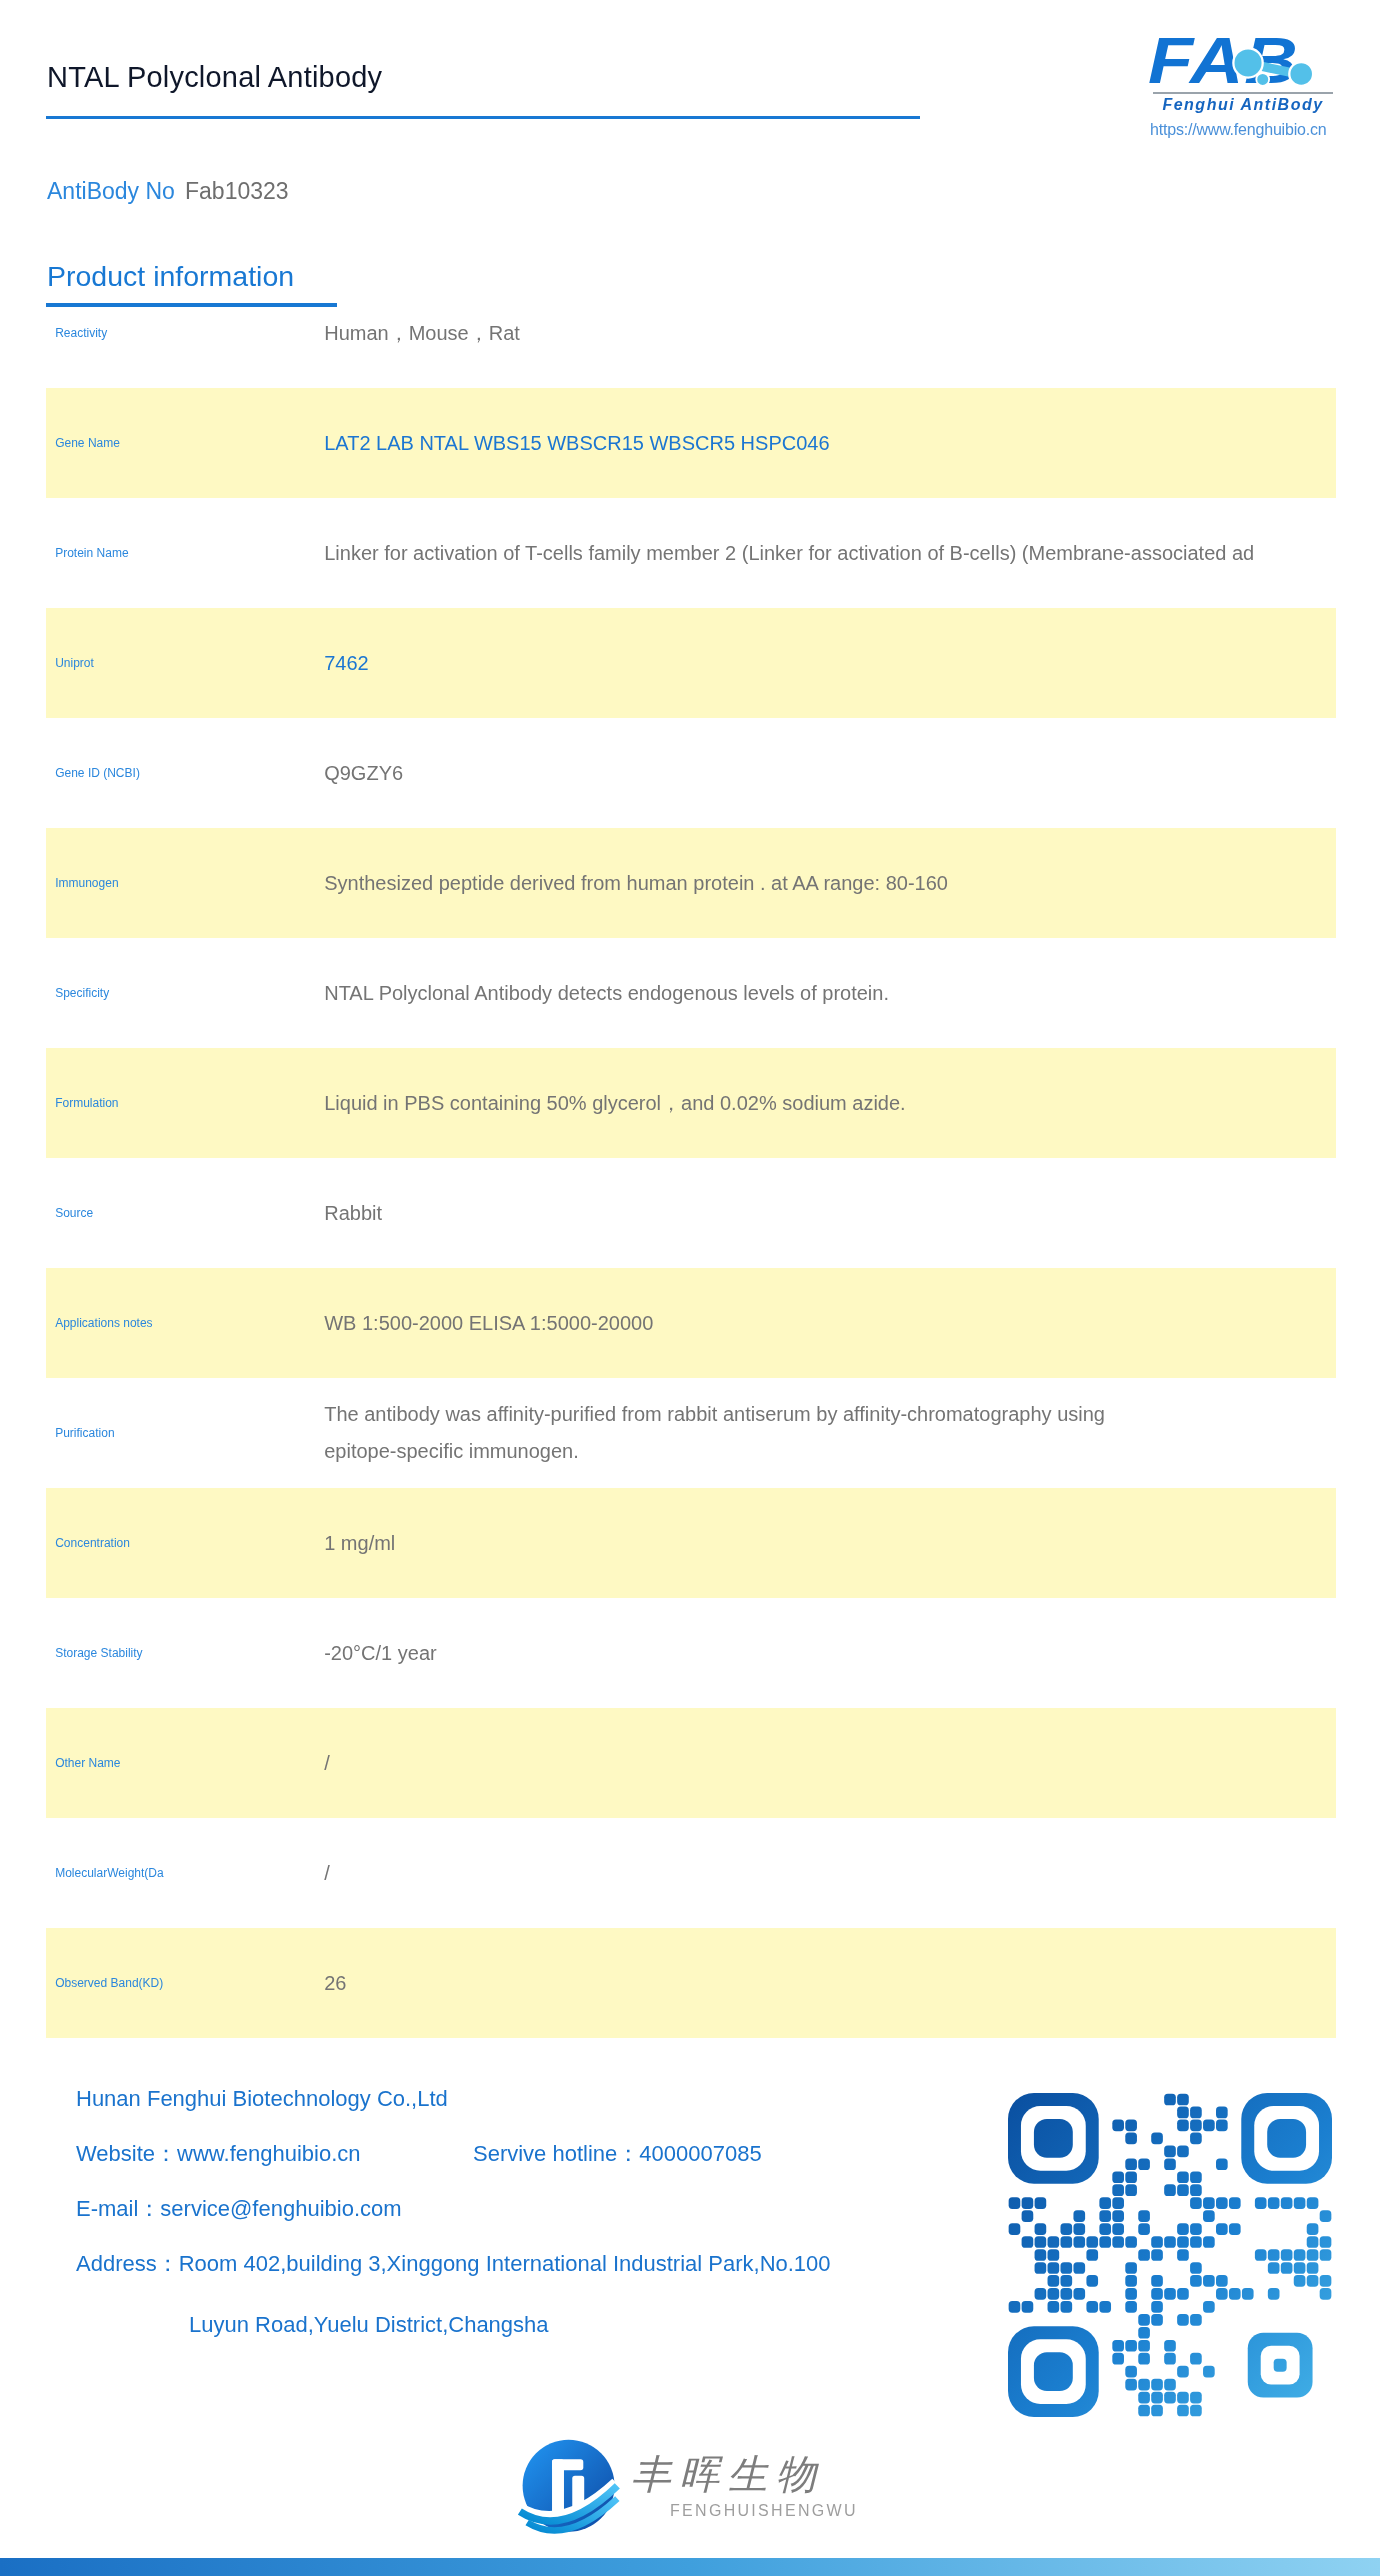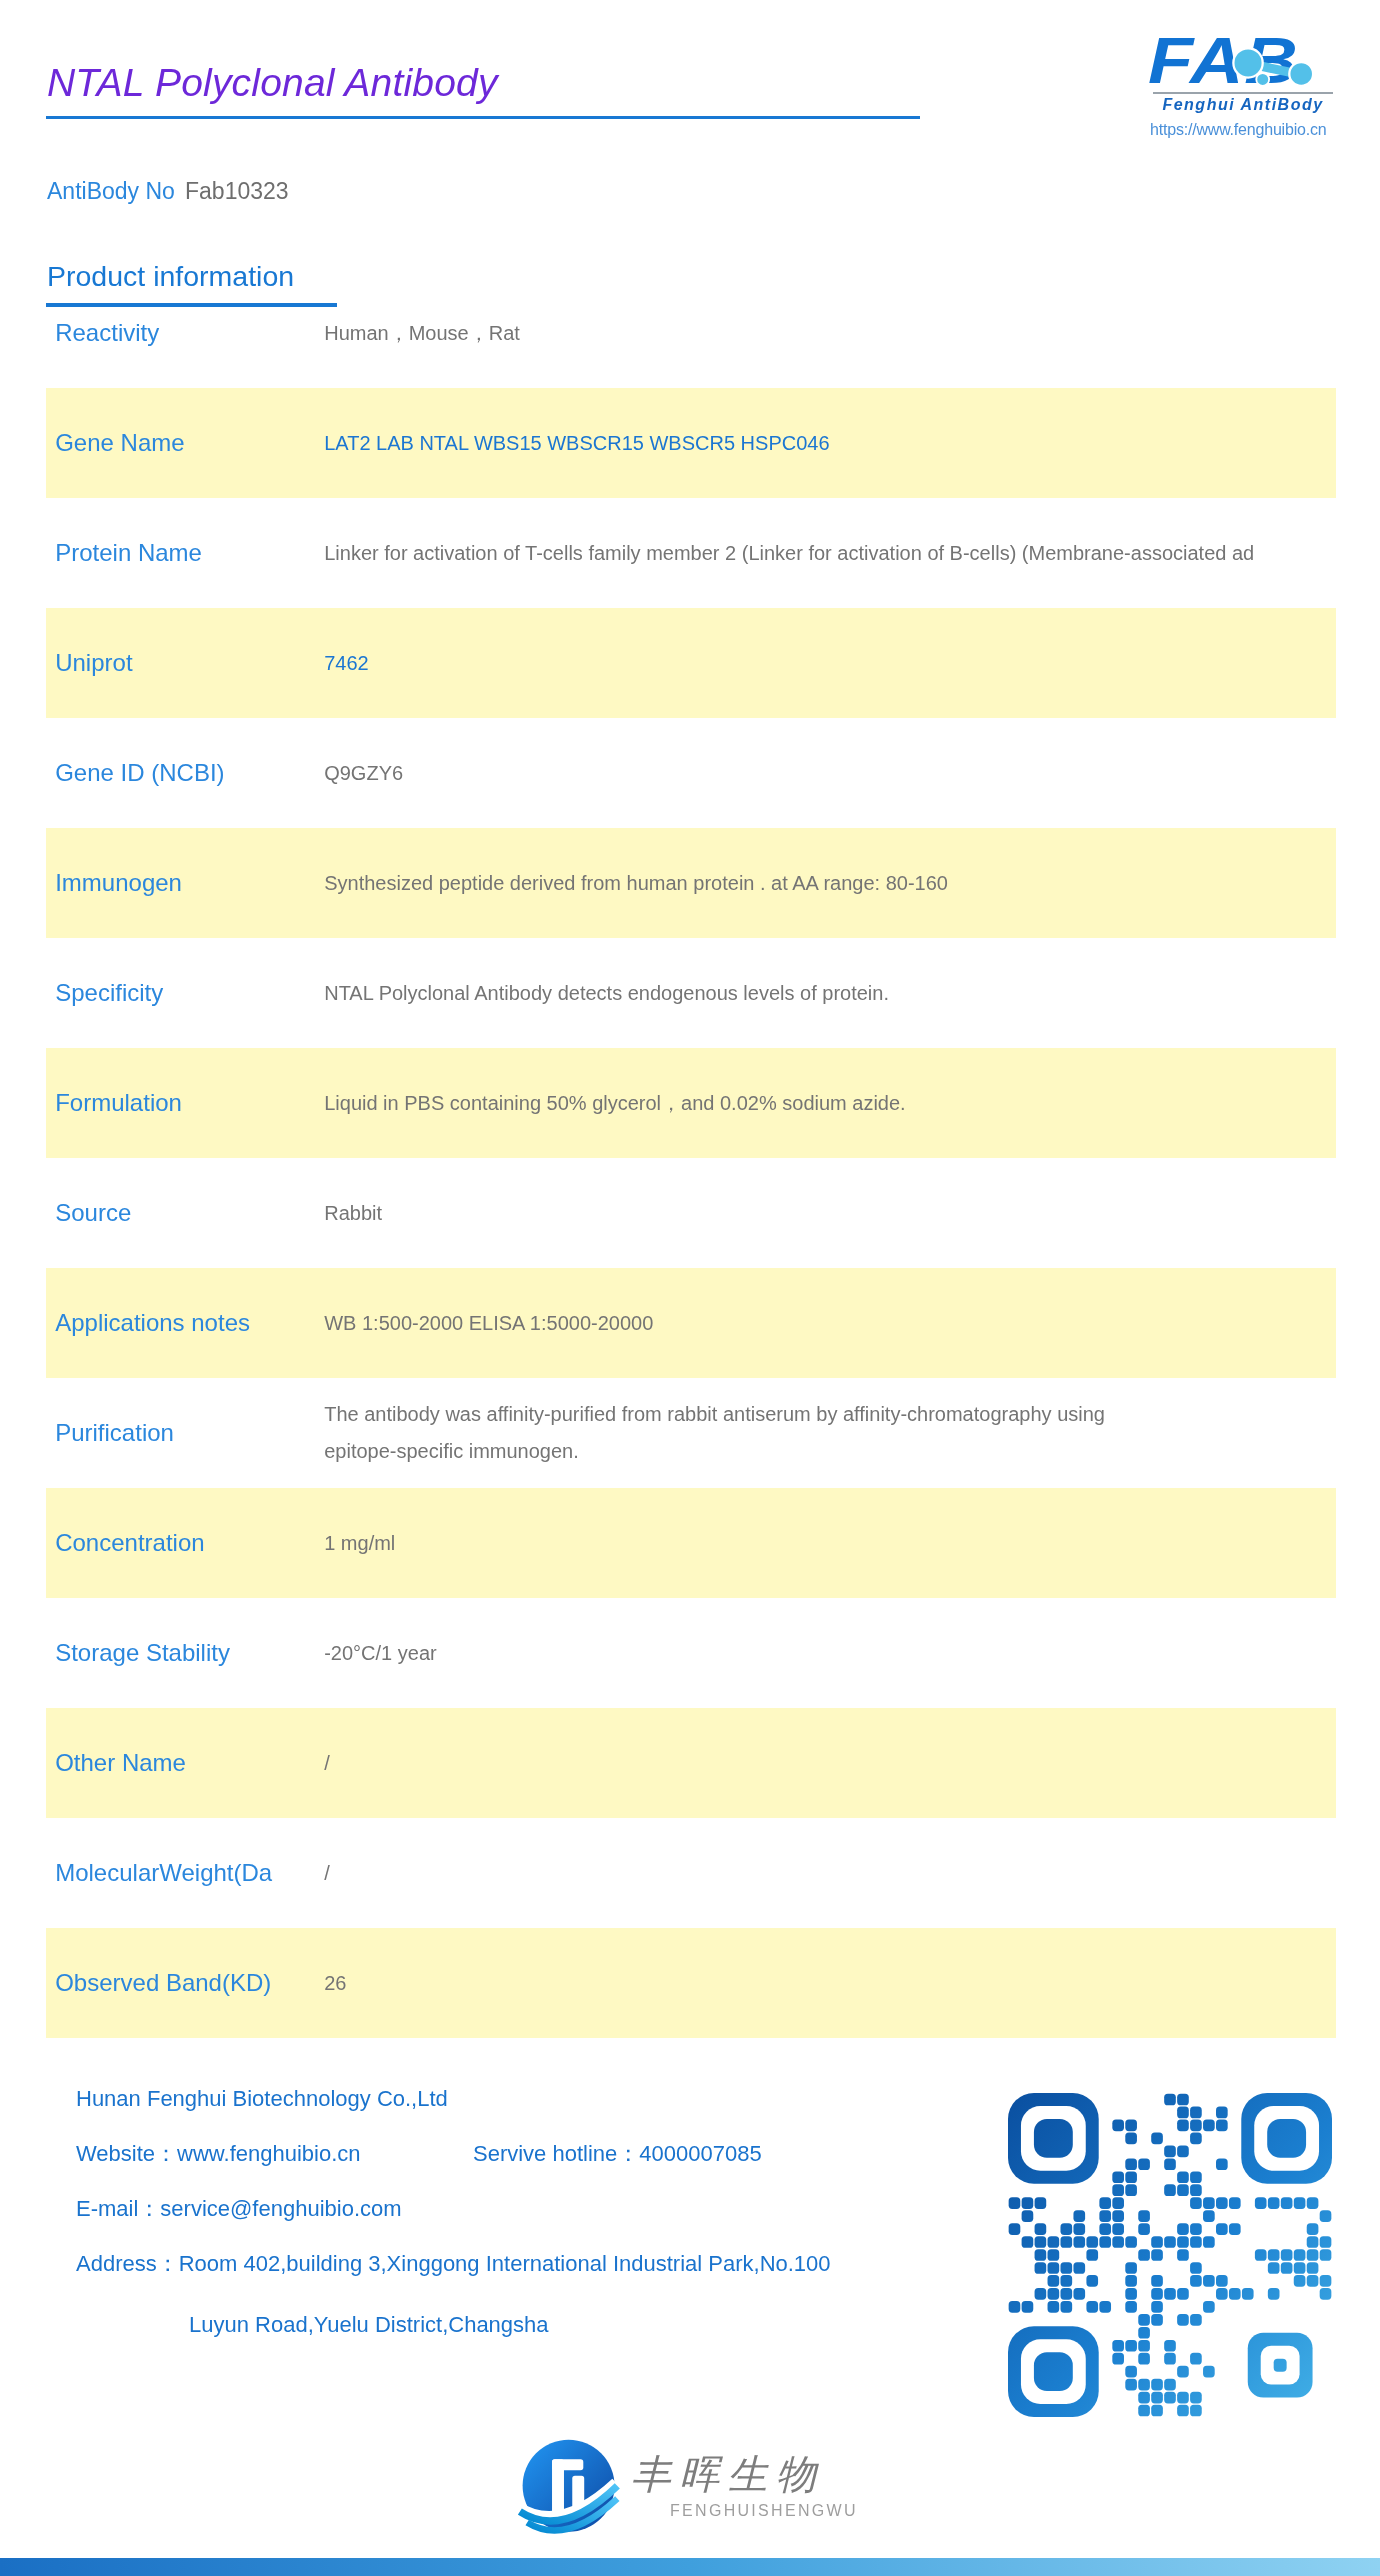--- a/index.html
+++ b/index.html
@@ -1,39 +1,39 @@
 <!DOCTYPE html>
 <html style="font-size:14.7px"><head>
 <meta charset="utf-8">
 <style>
   html,body{margin:0;padding:0;background:#fff;}
   .page{position:relative;width:1380px;height:2576px;background:#fff;overflow:hidden;
         font-family:"Liberation Sans","DejaVu Sans",sans-serif;}
   .abs{position:absolute;}
 
   
-  .title{left:47px;top:61px;font-size:39px;color:#6d28d9;letter-spacing:0.2px;font-style:italic;}
+  .title{left:47px;top:61px;font-size:29px;color:#0f172a;letter-spacing:0.2px;}
   .title-line{left:46px;top:116px;width:874px;height:2.8px;background:#1878d3;}
   .fab{left:1148px;top:28px;font-size:74px;font-weight:700;font-style:italic;color:#1173d3;
        letter-spacing:0.9px;transform:scaleY(.88);transform-origin:top left;line-height:1;}
   .molecule{left:1224px;top:40px;}
   .logo-line{left:1153px;top:92px;width:180px;height:1.8px;background:#9aa3ab;}
   .brand{left:1153px;top:96px;width:180px;text-align:center;font-size:16px;font-weight:700;
          font-style:italic;color:#1565c0;letter-spacing:1.5px;}
   .url{left:1150px;top:121px;width:189px;font-size:16px;color:#4a90d9;letter-spacing:-0.2px;}
   .catalog-label{left:47px;top:178px;font-size:23px;color:#2b87dd;}
   .catalog-value{left:185px;top:178px;font-size:23px;color:#6e6e6e;}
   .section-title{left:47px;top:260px;font-size:28.5px;color:#1878d3;}
   .section-line{left:46px;top:303px;width:291px;height:3.7px;background:#1878d3;}
 
   
   .table{left:46px;top:278px;width:1290px;}
   .trow{display:flex;align-items:center;height:110px;}
   .trow.band{background:#fef9c3;}
-  .tlabel{flex:0 0 269px;padding-left:9.2px;font-size:24px;color:#2b87dd;white-space:nowrap;}
+  .tlabel{flex:0 0 269px;padding-left:9.2px;font-size:12px;color:#2b87dd;white-space:nowrap;}
   .tvalue{flex:1 1 auto;font-size:20px;color:#747474;white-space:nowrap;}
   .tvalue.vblue{color:#1b76d2;}
   .tvalue.vwrap{white-space:pre-line;line-height:37px;}
 
   
   .ft{font-size:22px;color:#1a73cd;white-space:nowrap;}
   .f1{left:76px;top:2086px;} .f2a{left:76px;top:2139px;} .f2b{left:473px;top:2139px;}
   .f3{left:76px;top:2194px;} .f4{left:76px;top:2249px;} .f5{left:189px;top:2312px;}
   .qr{left:1008px;top:2093px;}
 

